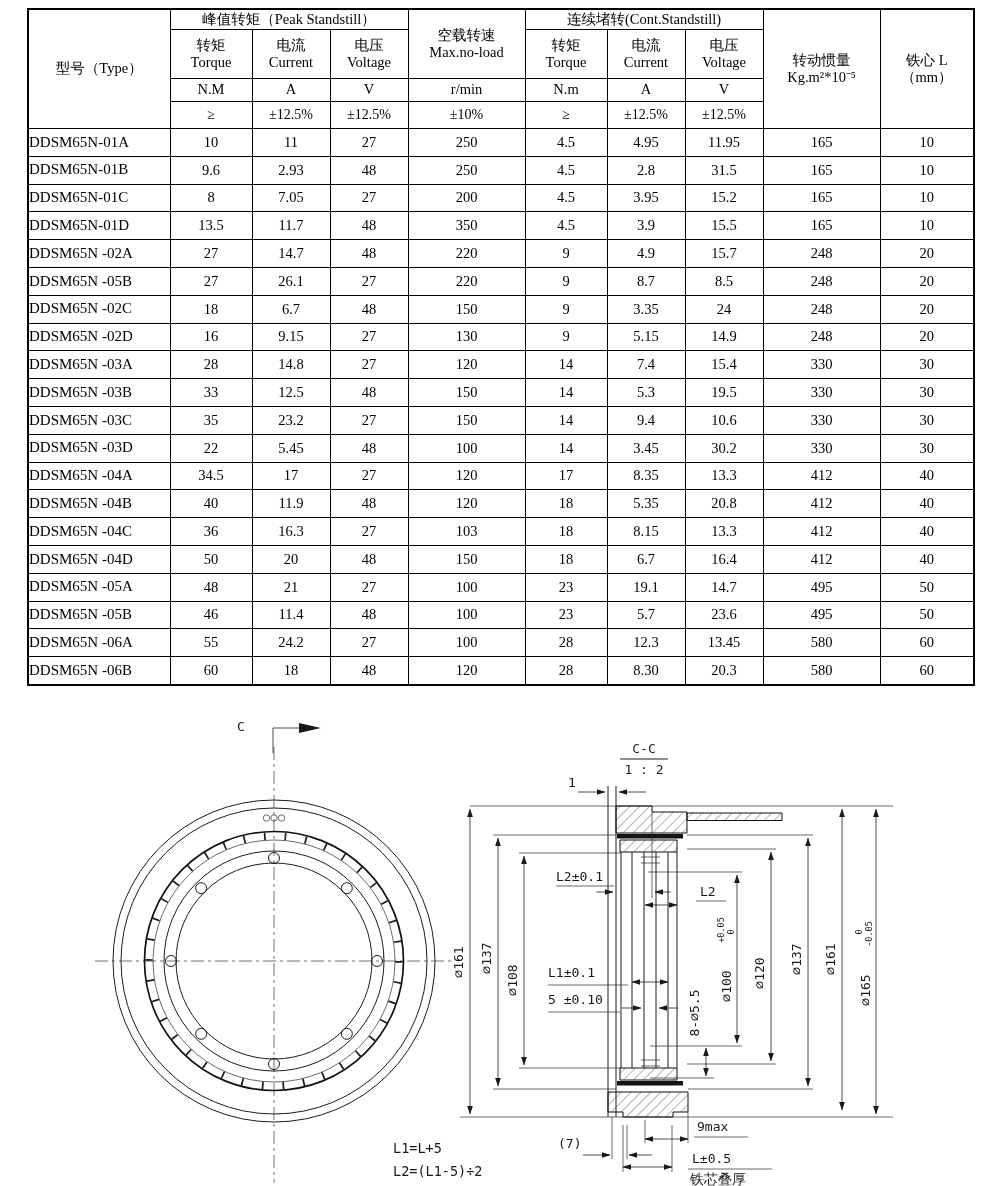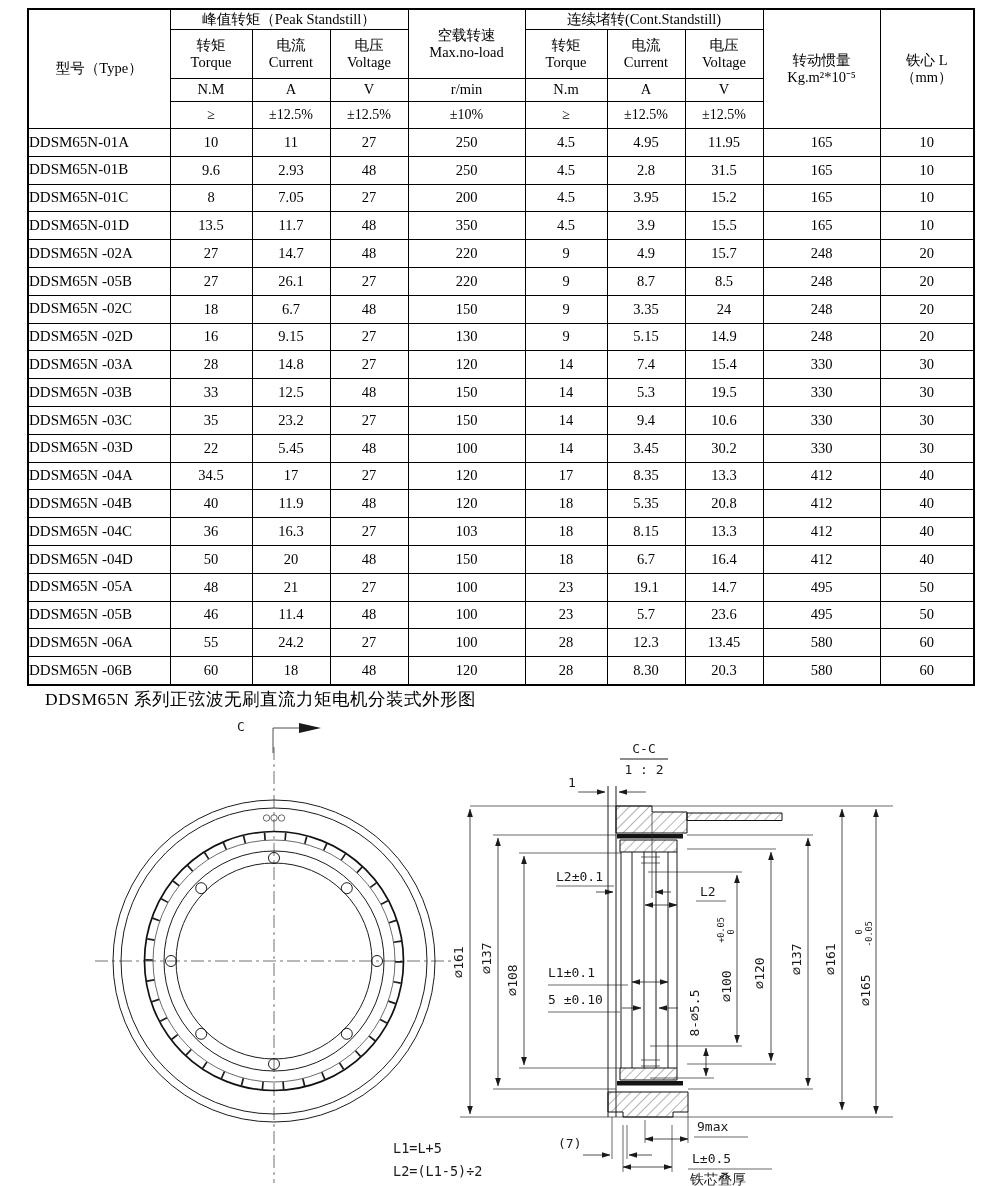--- a/index.html
+++ b/index.html
@@ -353,21 +353,20 @@
           <td>120</td>
           <td>28</td>
           <td>8.30</td>
           <td>20.3</td>
           <td>580</td>
           <td>60</td>
         </tr>
       </tbody>
   </table>
 
-  <div class="caption">DDSM65N 系列正弦波无刷直流力矩电机分装式外形图</div>
 
   <svg class="draw" width="1000" height="474" viewBox="0 712 1000 474">
     <defs>
       <pattern id="h1" width="7" height="7" patternTransform="rotate(45)" patternUnits="userSpaceOnUse">
         <line x1="0" y1="0" x2="0" y2="7" stroke="#444" stroke-width="0.8"></line>
       </pattern>
       <marker id="ar" viewBox="0 0 10 10" refX="9.5" refY="5" markerWidth="11" markerHeight="11" orient="auto-start-reverse">
         <path d="M0,1.6 L10,5 L0,8.4 Z" fill="#1a1a1a"></path>
       </marker>
     </defs>

